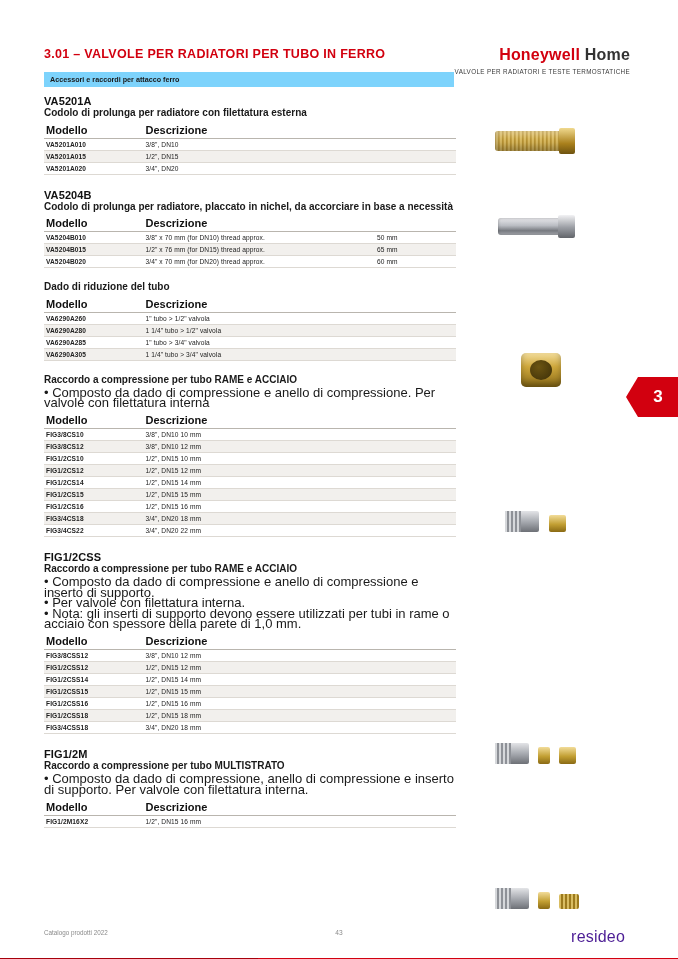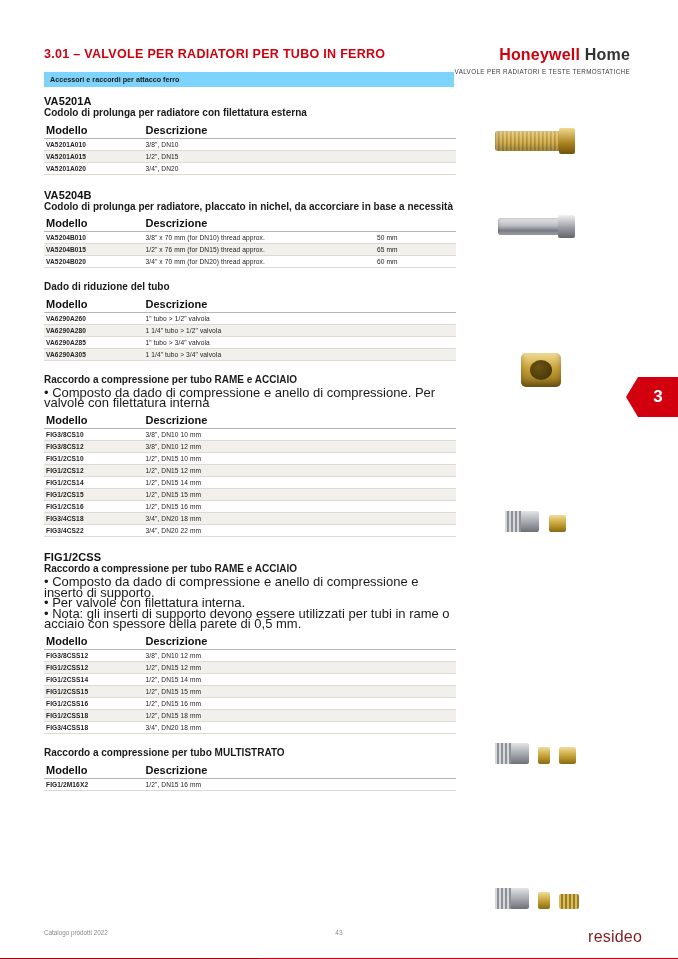--- a/index.html
+++ b/index.html
@@ -206,23 +206,23 @@
   }
   .footer-page {
     position: absolute;
     left: 0; right: 0; bottom: 36px;
     text-align: center;
     font-size: 6.6px;
     color: #8a8a8a;
   }
   .footer-brand {
     position: absolute;
-    right: 36px; bottom: 26px;
+    right: 53px; bottom: 26px;
     font-size: 16px;
-    color: #7f1d1d;
+    color: #4c1d95;
     letter-spacing: 0.2px;
   }
   .footer-bar {
     position: absolute;
     left: 0; right: 0; bottom: 0;
     height: 14px;
     background: #d2000f;
   }
   .footer-bar .dark {
     position: absolute; left: 0; top: 0; bottom: 0;
@@ -405,21 +405,21 @@
             </tr>
           </tbody>
         </table>
       </div>
       <div class="block">
         <div class="block-code">FIG1/2CSS</div>
         <div class="block-desc">Raccordo a compressione per tubo RAME e ACCIAIO</div>
         <div class="bullets">
           <div>• Composto da dado di compressione e anello di compressione e inserto di supporto.</div>
           <div>• Per valvole con filettatura interna.</div>
-          <div>• Nota: gli inserti di supporto devono essere utilizzati per tubi in rame o acciaio con spessore della parete di 0,5 mm.</div>
+          <div>• Nota: gli inserti di supporto devono essere utilizzati per tubi in rame o acciaio con spessore della parete di 1,0 mm.</div>
         </div>
         <table class="models">
           <thead>
             <tr>
               <th>Modello</th>
               <th>Descrizione</th>
               <th></th>
             </tr>
           </thead>
           <tbody>
@@ -455,21 +455,25 @@
             </tr>
             <tr>
               <td>FIG3/4CSS18</td>
               <td>3/4", DN20 18 mm</td>
               <td></td>
             </tr>
           </tbody>
         </table>
       </div>
       <div class="block">
+        <div class="block-code">FIG1/2M</div>
         <div class="block-desc">Raccordo a compressione per tubo MULTISTRATO</div>
+        <div class="bullets">
+          <div>• Composto da dado di compressione, anello di compressione e inserto di supporto. Per valvole con filettatura interna.</div>
+        </div>
         <table class="models">
           <thead>
             <tr>
               <th>Modello</th>
               <th>Descrizione</th>
               <th></th>
             </tr>
           </thead>
           <tbody>
             <tr>

